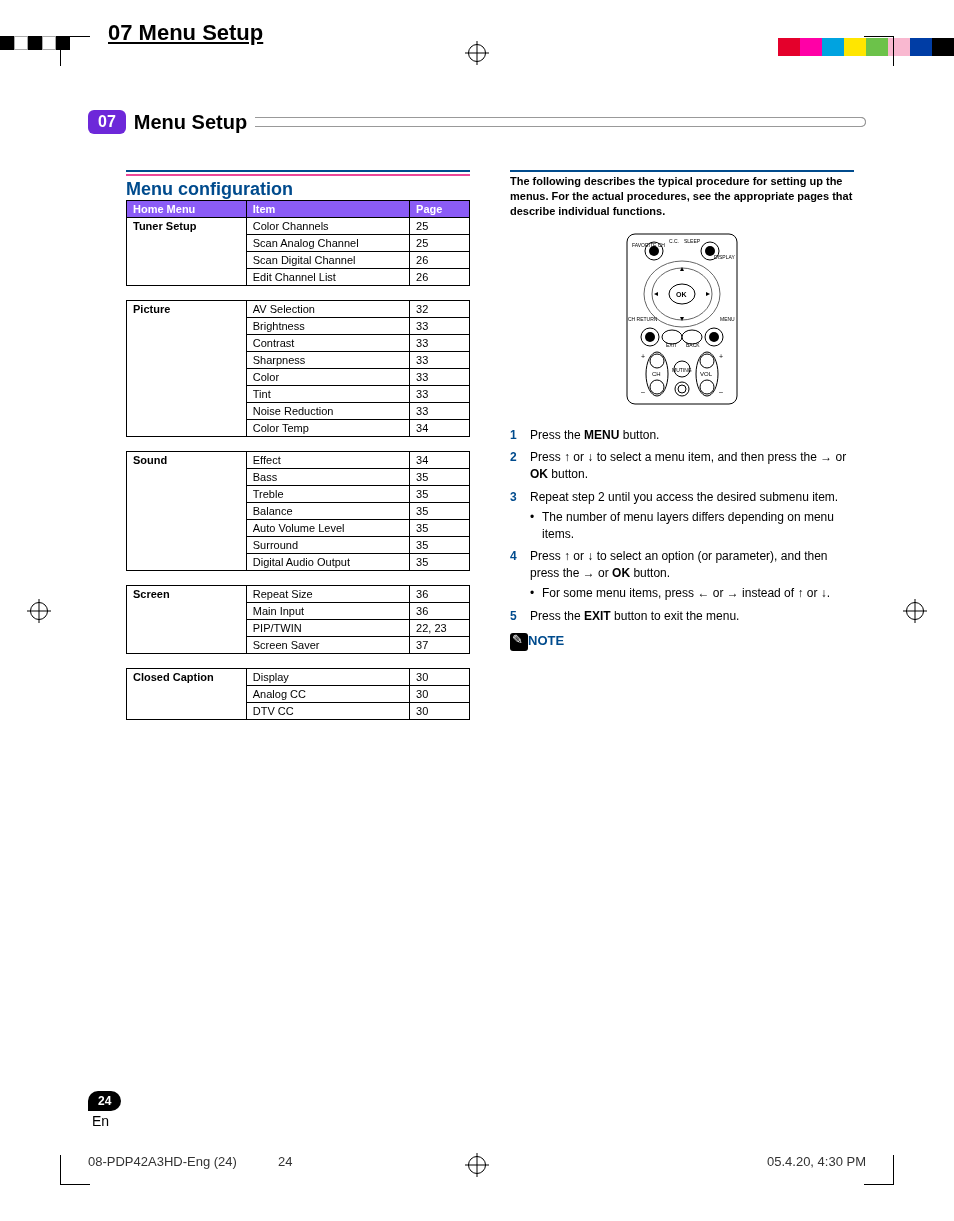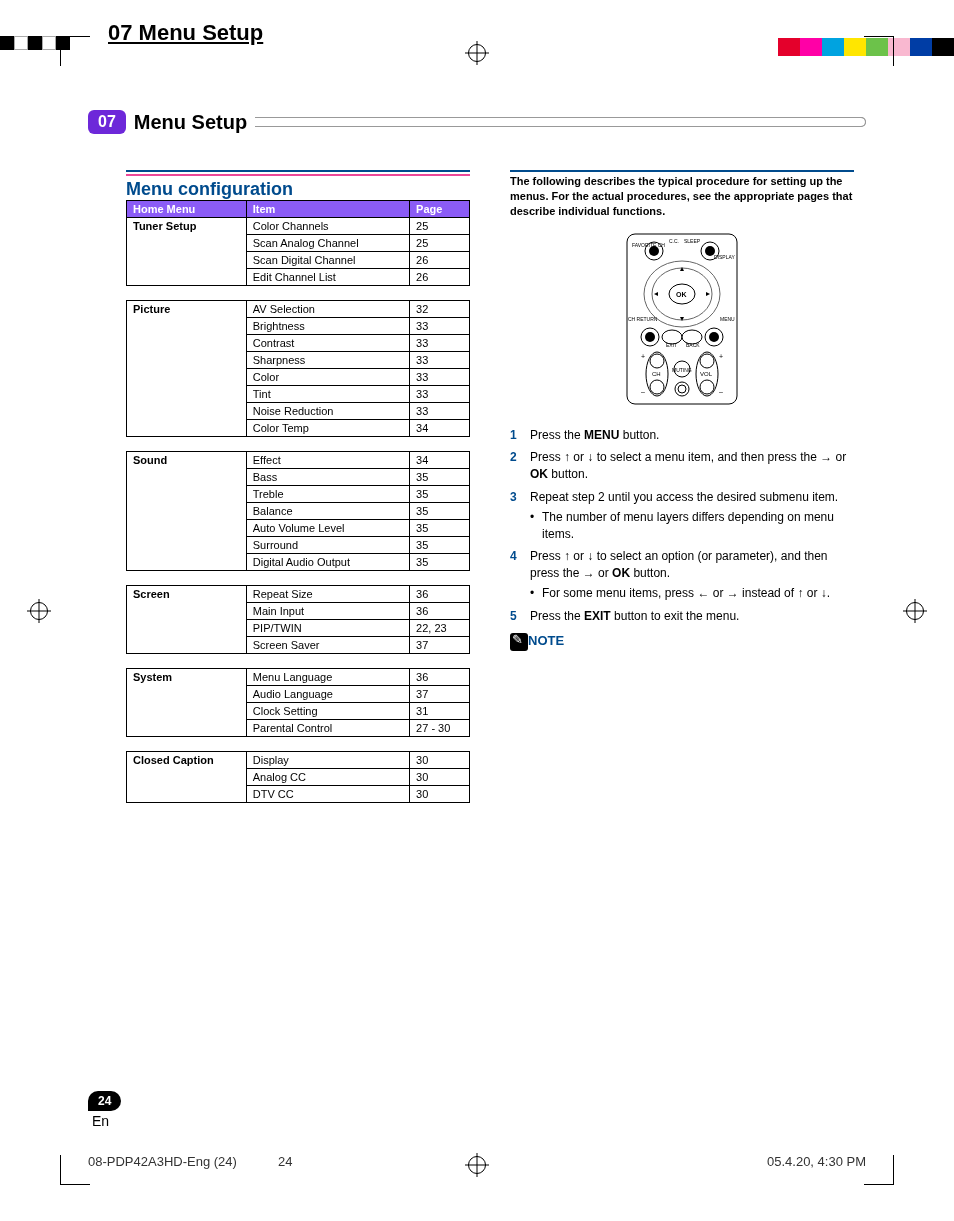--- a/index.html
+++ b/index.html
@@ -248,41 +248,20 @@
             <td class="item">PIP/TWIN</td>
             <td class="page">22, 23</td>
           </tr>
       <tr>
             <td class="item">Screen Saver</td>
             <td class="page">37</td>
           </tr>
     </tbody>
       </table>
 
-    <table class="cfg">
-      <tbody>
-          <tr>
-            <td class="cat" rowspan="4">System</td>
-          <td class="item">Menu Language</td>
-            <td class="page">36</td>
-          </tr>
-      <tr>
-            <td class="item">Audio Language</td>
-            <td class="page">37</td>
-          </tr>
-      <tr>
-            <td class="item">Clock Setting</td>
-            <td class="page">31</td>
-          </tr>
-      <tr>
-            <td class="item">Parental Control</td>
-            <td class="page">27 - 30</td>
-          </tr>
-    </tbody>
-      </table>
 
     <table class="cfg">
       <tbody>
           <tr>
             <td class="cat" rowspan="3">Closed Caption</td>
           <td class="item">Display</td>
             <td class="page">30</td>
           </tr>
       <tr>
             <td class="item">Analog CC</td>

